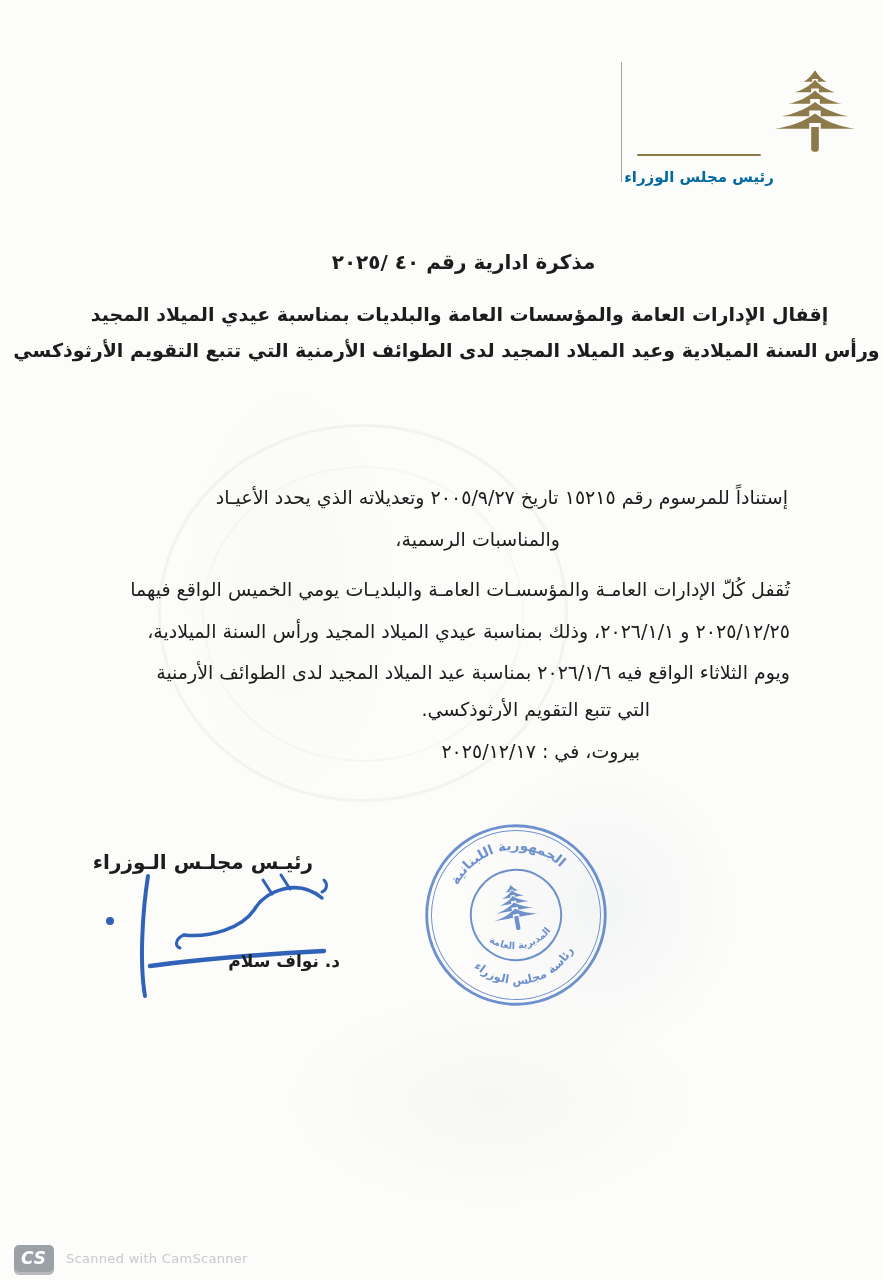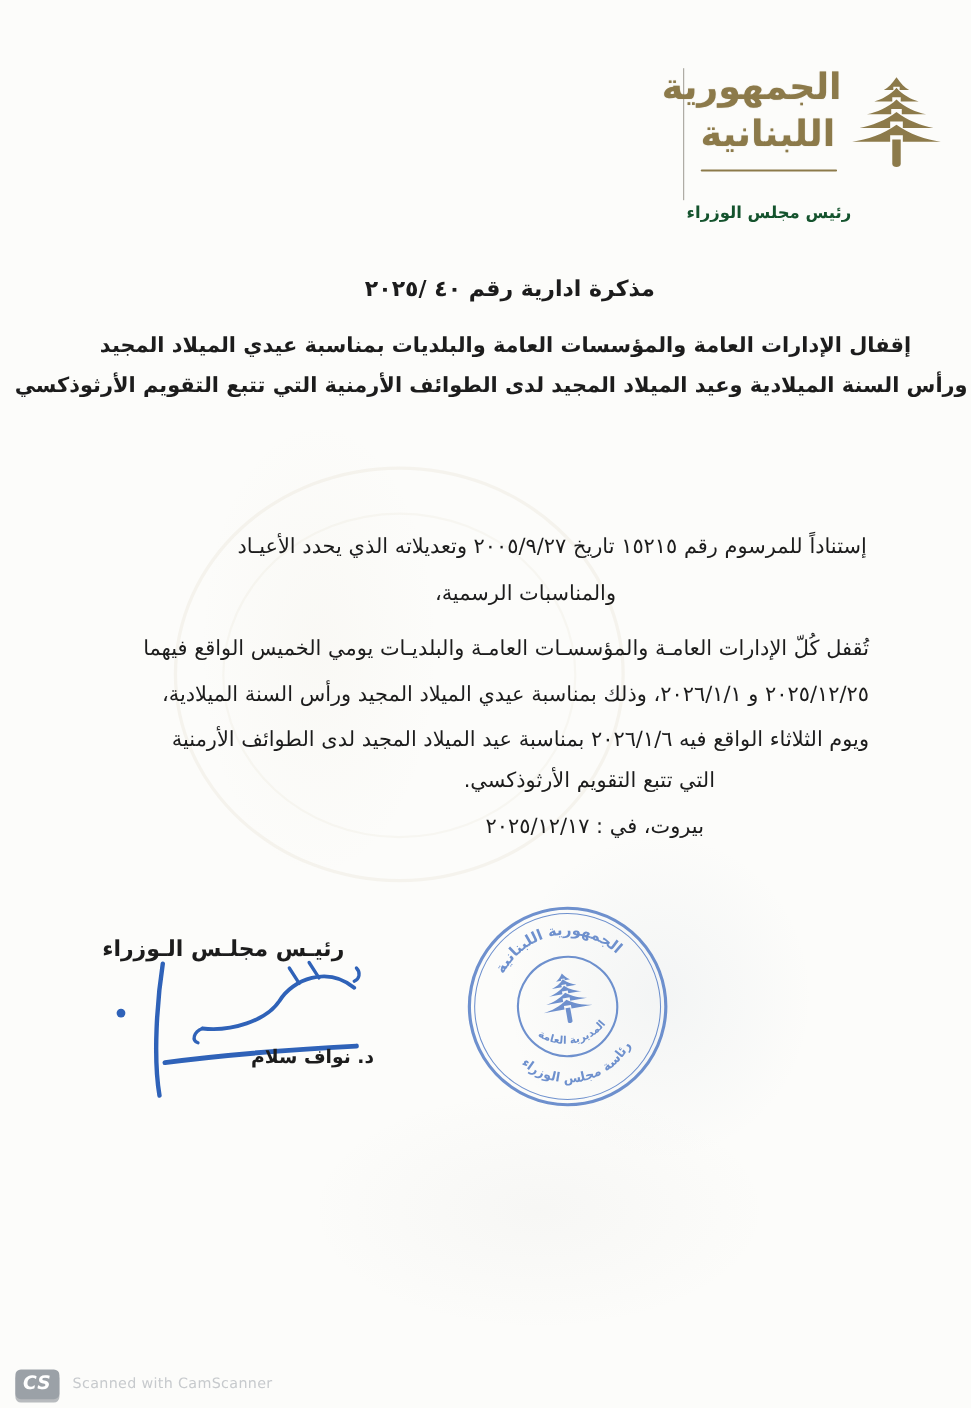--- a/index.html
+++ b/index.html
@@ -10,22 +10,22 @@
     direction:rtl; color:#1c1c1c;
   }
   .abs{position:absolute;}
   
   .lh{left:615px; top:58px; width:250px; height:150px;}
   .lh-vrule{position:absolute; left:6px; top:4px; width:1px; height:120px; background:#a7a49c;}
   .lh-callig{position:absolute; left:16px; top:0px; width:134px; text-align:center;
     font-weight:bold; font-size:33px; line-height:1.3; color:#8c7a4a;
     text-shadow:0 0 1px rgba(140,122,74,.4);}
   .lh-hrule{position:absolute; left:22px; top:96px; width:124px; height:2px; background:#8c7a4a; border-radius:2px;}
-  .lh-office{position:absolute; left:-6px; top:126px; width:180px; text-align:center;
-    font-size:15px; color:#14532d; font-weight:bold;}
+  .lh-office{position:absolute; left:-6px; top:110px; width:180px; text-align:center;
+    font-size:15px; color:#0369a1; font-weight:bold;}
   .lh-cedar{position:absolute; left:152px; top:8px; width:96px; height:92px;}
   
   .line{position:absolute; white-space:nowrap; font-size:19px;}
   .memo-title{top:250px; left:0; right:12px; text-align:center; padding-left:56px;
     font-size:20px; font-weight:bold;}
   .subj1{top:303px; left:0; right:0; text-align:center; padding-left:36px; font-weight:bold;}
   .subj2{top:339px; left:0; right:0; text-align:center; padding-left:10px; font-weight:bold;}
   .p1l1{top:486px; right:95px;}
   .p1l2{top:528px; right:323px;}
   .p2l1{top:578px; right:93px;}
@@ -75,24 +75,20 @@
   </svg>
 
   <div class="abs ghost1"></div>
   <div class="abs ghost2"></div>
   <div class="abs streak1"></div>
   <div class="abs streak2"></div>
   <div class="abs streak3"></div>
 
   <div class="abs lh">
     <div class="lh-vrule"></div>
-    <div class="lh-callig">
-      <div>الجمهورية</div>
-      <div>اللبنانية</div>
-    </div>
     <svg class="lh-cedar" viewBox="0 0 100 95">
       <use href="#cedarShape" fill="#8c7a4a"></use>
     </svg>
     <div class="lh-hrule"></div>
     <div class="lh-office">رئيس مجلس الوزراء</div>
   </div>
 
   <div class="line memo-title">مذكرة ادارية رقم ٤٠ /٢٠٢٥</div>
   <div class="line subj1">إقفال الإدارات العامة والمؤسسات العامة والبلديات بمناسبة عيدي الميلاد المجيد</div>
   <div class="line subj2">ورأس السنة الميلادية وعيد الميلاد المجيد لدى الطوائف الأرمنية التي تتبع التقويم الأرثوذكسي</div>

